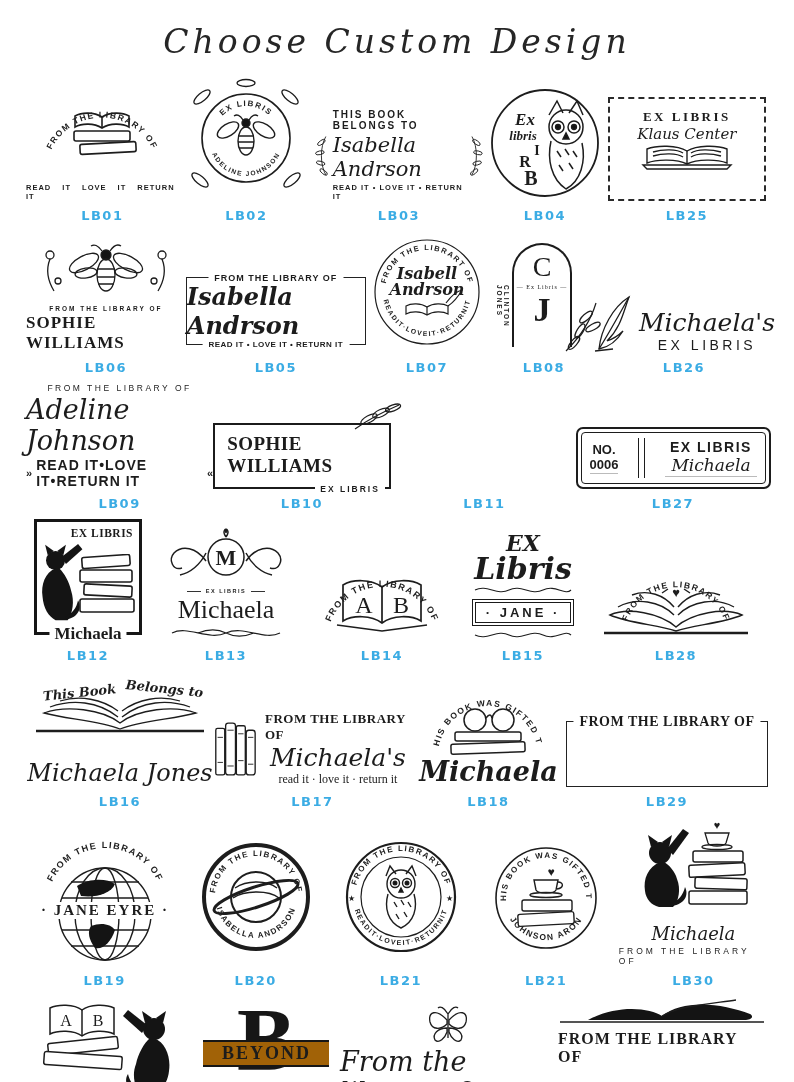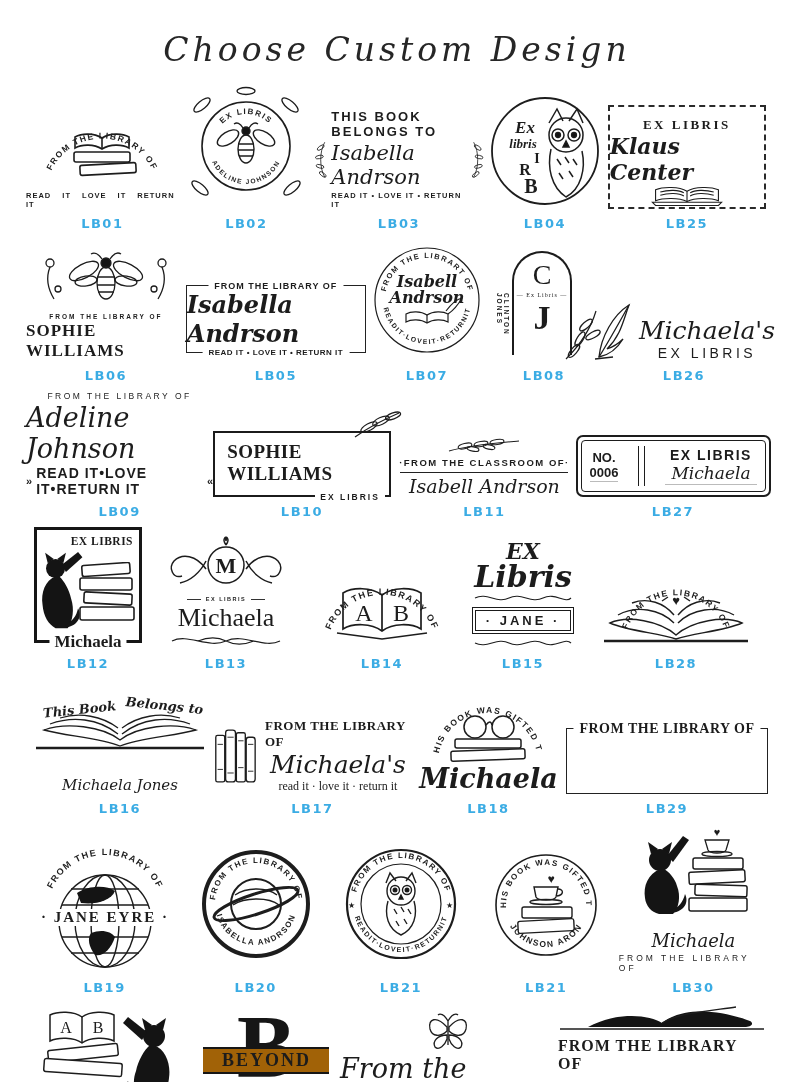--- a/index.html
+++ b/index.html
@@ -1,17 +1,17 @@
 <!DOCTYPE html>
 <html><head>
 <meta charset="utf-8">
 <style>
   html,body{margin:0;padding:0;background:#fff}
   body{width:794px;font-family:"Liberation Sans",sans-serif;color:#1d1d1d}
-  .page{width:794px;height:1082px;box-sizing:border-box;padding:14px 26px 8px;overflow:hidden;position:relative}
+  .page{width:794px;height:1082px;box-sizing:border-box;padding:6px 26px 8px;overflow:hidden;position:relative}
   .title{font-family:"DejaVu Serif",serif;font-style:italic;font-weight:400;font-size:33px;letter-spacing:4px;text-align:center;color:#262626;margin:16px 0 10px}
   .row{display:flex;justify-content:space-between;align-items:flex-end}
   .cell{display:flex;flex-direction:column;align-items:center;justify-content:flex-end;gap:7px;padding:4px 0}
   .lbl{color:#3BACE4;font-family:"DejaVu Sans",sans-serif;font-weight:700;font-size:13px;letter-spacing:1.5px}
   .design{display:flex;flex-direction:column;align-items:center}
   svg{display:block}
   svg text{fill:#1d1d1d}
   .arc{font-family:"Liberation Sans",sans-serif;font-weight:700;letter-spacing:1.5px}
   .scr{font-family:"DejaVu Serif",serif;font-style:italic;color:#1c1c1c}
   .cap{font-family:"Liberation Sans",sans-serif;font-weight:700;color:#1c1c1c}
@@ -45,21 +45,21 @@
               <path id="a1" d="M19,82 A56,56 0 0 1 129,82"></path>
             </defs>
           <text class="arc" font-size="8.5"><textPath href="#a1" startOffset="50%" text-anchor="middle">FROM THE LIBRARY OF</textPath></text>
           <g class="ink" stroke-width="1.6">
             <path d="M74,36 C66,31 54,31 47,35 L47,46 C54,42 66,42 74,47 C82,42 94,42 101,46 L101,35 C94,31 82,31 74,36 Z"></path>
             <path d="M74,36 L74,47"></path>
             <rect x="46" y="50" width="56" height="10" rx="2"></rect>
             <rect x="52" y="62" width="56" height="10" rx="2" transform="rotate(-3 80 67)"></rect>
           </g>
         </svg>
-        <div class="cap" style="font-size:7.5px;letter-spacing:1px;word-spacing:8px;margin-top:3px">READ IT LOVE IT RETURN IT</div>
+        <div class="cap" style="font-size:7.5px;letter-spacing:1px;word-spacing:8px;margin-top:16px">READ IT LOVE IT RETURN IT</div>
       </div>
       <div class="lbl">LB01</div>
     </div>
 
     <div class="cell" style="width:140px">
       <div class="design">
         <svg width="132" height="126" viewBox="0 0 132 126">
           <defs>
             <path id="a2" d="M33,64 A33,33 0 0 1 99,64"></path>
             <path id="a3" d="M29,64 A37,37 0 0 0 103,64"></path>
@@ -92,21 +92,21 @@
         <svg width="20" height="58" viewBox="0 0 20 58">
           <g class="ink" stroke-width="1.2">
             <path d="M16,56 C8,42 8,18 16,4"></path>
             <ellipse cx="10" cy="12" rx="6" ry="2.5" transform="rotate(-35 10 12)"></ellipse>
             <ellipse cx="8" cy="26" rx="6" ry="2.5" transform="rotate(-12 8 26)"></ellipse>
             <ellipse cx="9" cy="40" rx="6" ry="2.5" transform="rotate(14 9 40)"></ellipse>
             <ellipse cx="13" cy="52" rx="6" ry="2.5" transform="rotate(38 13 52)"></ellipse>
           </g>
         </svg>
         <div style="display:flex;flex-direction:column;align-items:center">
-          <div class="cap" style="font-size:13px;letter-spacing:2px">THIS BOOK BELONGS TO</div>
+          <div class="cap" style="font-size:10px;letter-spacing:2px">THIS BOOK BELONGS TO</div>
           <div class="scr" style="font-size:21px;margin:2px 0">Isabella Andrson</div>
           <div class="cap" style="font-size:7.5px;letter-spacing:1px">READ IT • LOVE IT • RETURN IT</div>
         </div>
         <svg width="20" height="58" viewBox="0 0 20 58" style="transform:scaleX(-1)">
           <g class="ink" stroke-width="1.2">
             <path d="M16,56 C8,42 8,18 16,4"></path>
             <ellipse cx="10" cy="12" rx="6" ry="2.5" transform="rotate(-35 10 12)"></ellipse>
             <ellipse cx="8" cy="26" rx="6" ry="2.5" transform="rotate(-12 8 26)"></ellipse>
             <ellipse cx="9" cy="40" rx="6" ry="2.5" transform="rotate(14 9 40)"></ellipse>
             <ellipse cx="13" cy="52" rx="6" ry="2.5" transform="rotate(38 13 52)"></ellipse>
@@ -137,21 +137,21 @@
             <path d="M70,66 L74,72 M78,64 L82,70 M86,66 L90,72 M72,80 L76,86 M82,78 L86,84"></path>
           </g>
         </svg>
       </div>
       <div class="lbl">LB04</div>
     </div>
 
     <div class="cell" style="width:168px">
       <div class="design" style="border:2px dashed #2a2a2a;width:158px;height:104px;display:flex;flex-direction:column;align-items:center;justify-content:flex-start;box-sizing:border-box;padding-top:10px">
         <div class="srf" style="font-size:13px;letter-spacing:2.5px;font-weight:600">EX LIBRIS</div>
-        <div class="scr" style="font-size:22px;font-weight:700">Klaus Center</div>
+        <div class="scr" style="font-size:15px;font-weight:400">Klaus Center</div>
         <svg width="96" height="28" viewBox="0 0 96 28">
           <g class="ink" stroke-width="1.4">
             <path d="M48,8 C38,2 18,2 8,6 L8,20 C18,16 38,16 48,21 C58,16 78,16 88,20 L88,6 C78,2 58,2 48,8 Z"></path>
             <path d="M48,8 L48,21 M14,9 C24,6 38,6 44,10 M52,10 C58,6 72,6 82,9 M14,13 C24,10 38,10 44,14 M52,14 C58,10 72,10 82,13"></path>
             <path d="M4,22 L92,22 L88,26 L8,26 Z"></path>
           </g>
         </svg>
       </div>
       <div class="lbl">LB25</div>
     </div>
@@ -280,35 +280,20 @@
         </svg>
         <div style="border:2.5px solid #1b1b1b;padding:8px 12px 10px;position:relative">
           <div class="srf" style="font-size:19px;font-weight:700;letter-spacing:.5px">SOPHIE WILLIAMS</div>
           <span class="cap" style="position:absolute;right:4px;bottom:-7px;background:#fff;padding:0 5px;font-size:8.5px;letter-spacing:2px">EX LIBRIS</span>
         </div>
       </div>
       <div class="lbl">LB10</div>
     </div>
 
     <div class="cell" style="width:200px">
-      <div class="design">
-        <svg width="74" height="18" viewBox="0 0 74 18">
-          <g class="ink" stroke-width="1.1">
-            <path d="M2,15 C24,9 50,7 72,5"></path>
-            <ellipse cx="18" cy="10" rx="7" ry="2.5" transform="rotate(-14 18 10)"></ellipse>
-            <ellipse cx="34" cy="8" rx="7" ry="2.5" transform="rotate(-10 34 8)"></ellipse>
-            <ellipse cx="50" cy="6" rx="7" ry="2.5" transform="rotate(-8 50 6)"></ellipse>
-            <ellipse cx="26" cy="13" rx="6" ry="2.2" transform="rotate(10 26 13)"></ellipse>
-            <ellipse cx="42" cy="11" rx="6" ry="2.2" transform="rotate(12 42 11)"></ellipse>
-          </g>
-        </svg>
-        <div class="cap" style="font-size:9.5px;letter-spacing:1.5px;margin-top:3px">·FROM THE CLASSROOM OF·</div>
-        <div style="width:168px;height:1.3px;background:#222;margin:4px 0 2px"></div>
-        <div class="scr" style="font-size:19px">Isabell Andrson</div>
-      </div>
       <div class="lbl">LB11</div>
     </div>
 
     <div class="cell" style="width:190px">
       <div class="design ticket">
         <div class="ticket-in" style="padding:5px 8px;gap:20px">
           <div style="display:flex;flex-direction:column;align-items:center">
             <div class="cap" style="font-size:13px">NO.</div>
             <div class="cap" style="font-size:13px;border-bottom:1.5px solid #bbb;padding-bottom:1px">0006</div>
           </div>
@@ -436,21 +421,21 @@
       <div class="design">
         <svg width="188" height="70" viewBox="0 0 188 70">
           <text x="54" y="26" text-anchor="middle" font-family="DejaVu Serif" font-style="italic" font-weight="700" font-size="13" transform="rotate(-6 54 26)">This Book</text>
           <text x="138" y="22" text-anchor="middle" font-family="DejaVu Serif" font-style="italic" font-weight="700" font-size="13" transform="rotate(6 138 22)">Belongs to</text>
           <g class="ink" stroke-width="1.3">
             <path d="M94,52 C76,38 40,34 18,42 C40,48 74,50 94,58 C114,50 148,48 170,42 C148,34 112,38 94,52 Z"></path>
             <path d="M24,36 C46,28 72,30 92,46 M164,36 C142,28 116,30 96,46 M34,30 C54,24 76,28 92,40 M154,30 C134,24 112,28 96,40"></path>
             <path d="M10,60 L178,60" stroke-width="2.6"></path>
           </g>
         </svg>
-        <div class="scr" style="font-size:15px;margin-top:18px">Michaela Jones</div>
+        <div class="scr" style="font-size:24px;margin-top:18px">Michaela Jones</div>
       </div>
       <div class="lbl">LB16</div>
     </div>
 
     <div class="cell" style="width:216px">
       <div class="design" style="flex-direction:row;display:flex;align-items:center;gap:8px">
         <svg width="48" height="66" viewBox="0 0 48 66">
           <g class="wht" stroke-width="1.5">
             <rect x="2" y="10" width="10" height="52" rx="2"></rect>
             <rect x="13" y="4" width="11" height="58" rx="3"></rect>

